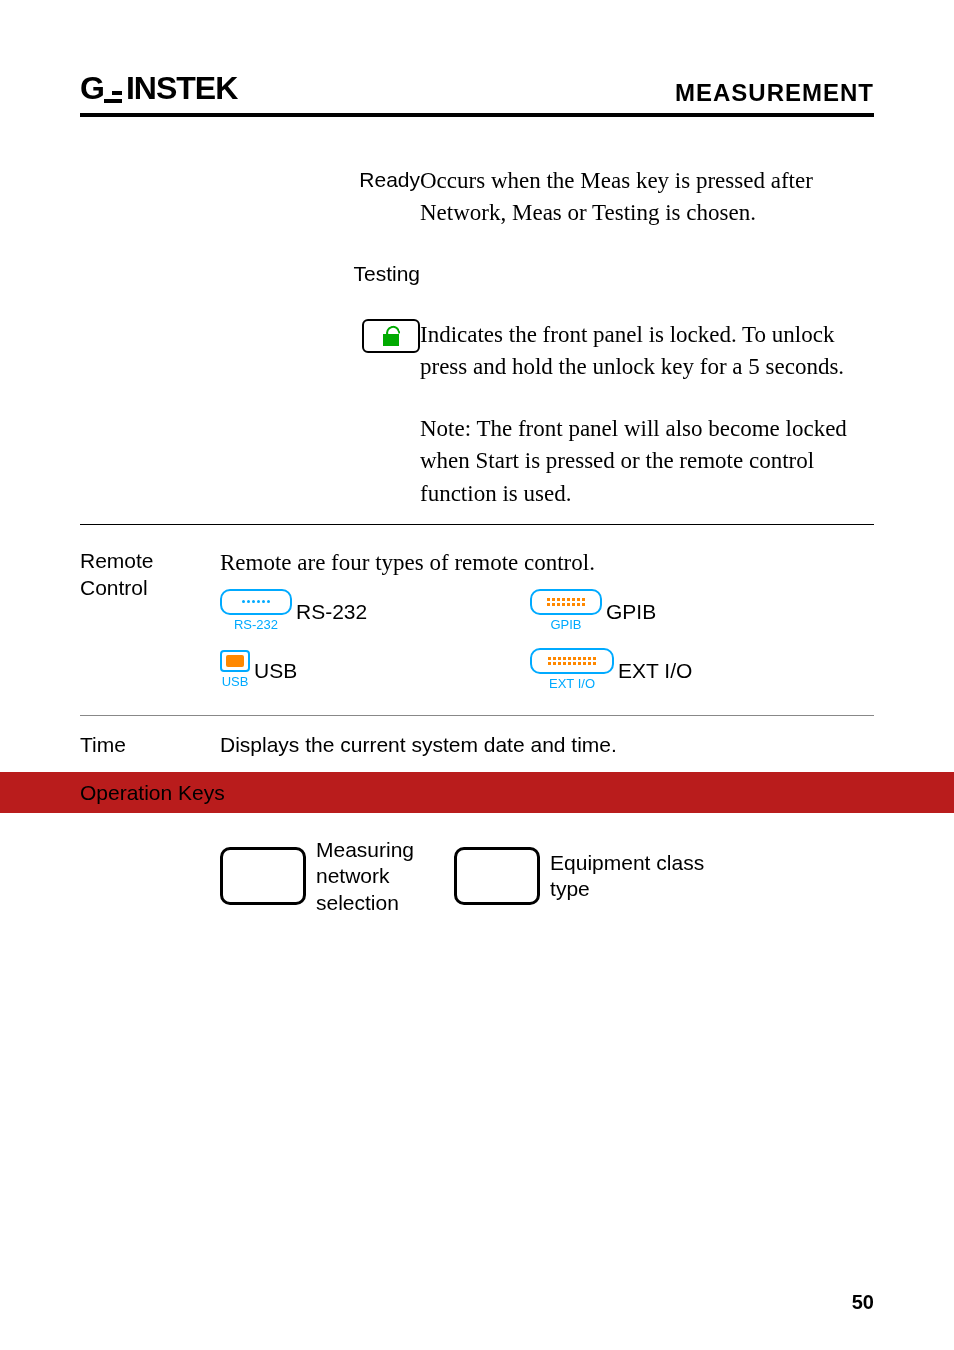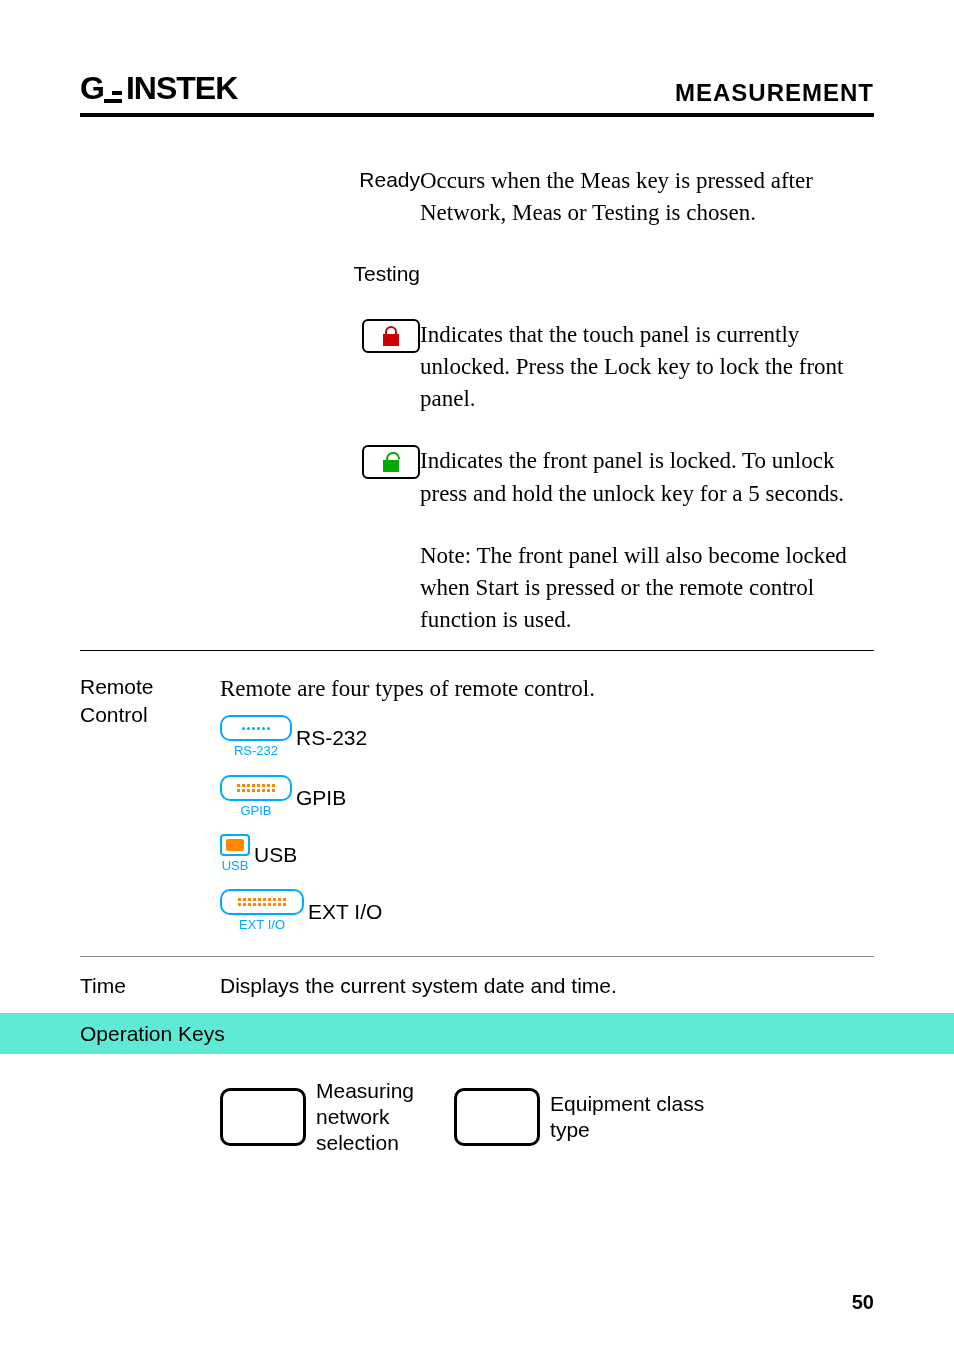--- a/index.html
+++ b/index.html
@@ -120,21 +120,20 @@
     border: none;
     border-top: 1px solid #888;
     margin: 22px 0 14px 0;
   }
   .remote-grid {
     display: flex;
     flex-wrap: wrap;
     gap: 14px 80px;
     margin-top: 10px;
     margin-left: 0;
-    flex-direction: column;
   }
   .remote-item {
     display: flex;
     align-items: center;
     gap: 4px;
     font-family: Arial, sans-serif;
     font-size: 21px;
   }
   .port-icon {
     display: inline-flex;
@@ -186,21 +185,21 @@
     left: 4px;
     border-radius: 2px;
   }
   .port-label {
     font-family: Arial, sans-serif;
     font-size: 13px;
     color: #0af;
     margin-top: 1px;
   }
   .gray-band {
-    background: #5eead4;
+    background: #b91c1c;
     padding: 6px 0 6px 16px;
     margin: 12px -80px 18px -80px;
     padding-left: 80px;
     font-family: Arial, sans-serif;
     font-size: 21px;
   }
   .opkeys-row {
     display: flex;
     gap: 40px;
     margin-top: 24px;
@@ -252,30 +251,20 @@
     <div class="leftcol"></div>
     <div class="midcol">Ready</div>
     <div class="desccol">Occurs when the <span class="italic">Meas</span> key is pressed after <span class="italic">Network</span>, <span class="italic">Meas</span> or <span class="italic">Testing</span> is chosen.</div>
   </div>
 
   <div class="row">
     <div class="leftcol"></div>
     <div class="midcol">Testing</div>
   </div>
 
-  <div class="row">
-    <div class="leftcol"></div>
-    <div class="midcol">
-      <span class="icon-box">
-        <span class="lock-shackle-open"></span>
-        <span class="lock-body"></span>
-      </span>
-    </div>
-    <div class="desccol">Indicates that the touch panel is currently unlocked. Press the <span class="italic">Lock</span> key to lock the front panel.</div>
-  </div>
 
   <div class="row">
     <div class="leftcol"></div>
     <div class="midcol">
       <span class="icon-box">
         <span class="lock-shackle-closed"></span>
         <span class="lock-body-green"></span>
       </span>
     </div>
     <div class="desccol">Indicates the front panel is locked. To unlock press and hold the unlock key for a 5 seconds.</div>

